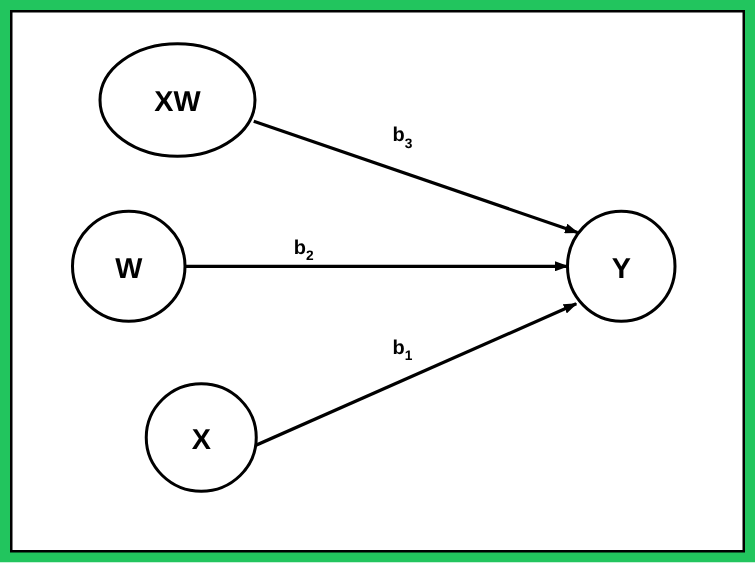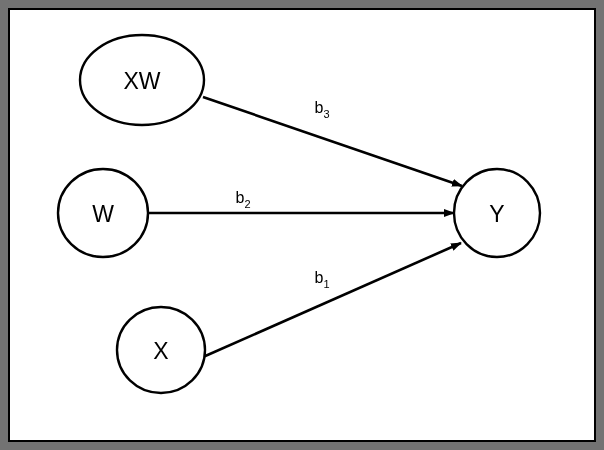--- a/index.html
+++ b/index.html
@@ -10,21 +10,22 @@
   body {
     width: 604px;
     height: 450px;
     font-family: "Liberation Sans", sans-serif;
     overflow: hidden;
   }
   #diagram-root {
     position: relative;
     width: 604px;
     height: 450px;
-    background: #737373;
+    background: #22c55e;
+    font-weight: bold;
   }
   #diagram-svg {
     position: absolute;
     top: 0;
     left: 0;
     width: 604px;
     height: 450px;
     display: block;
   }
   .node-label {

